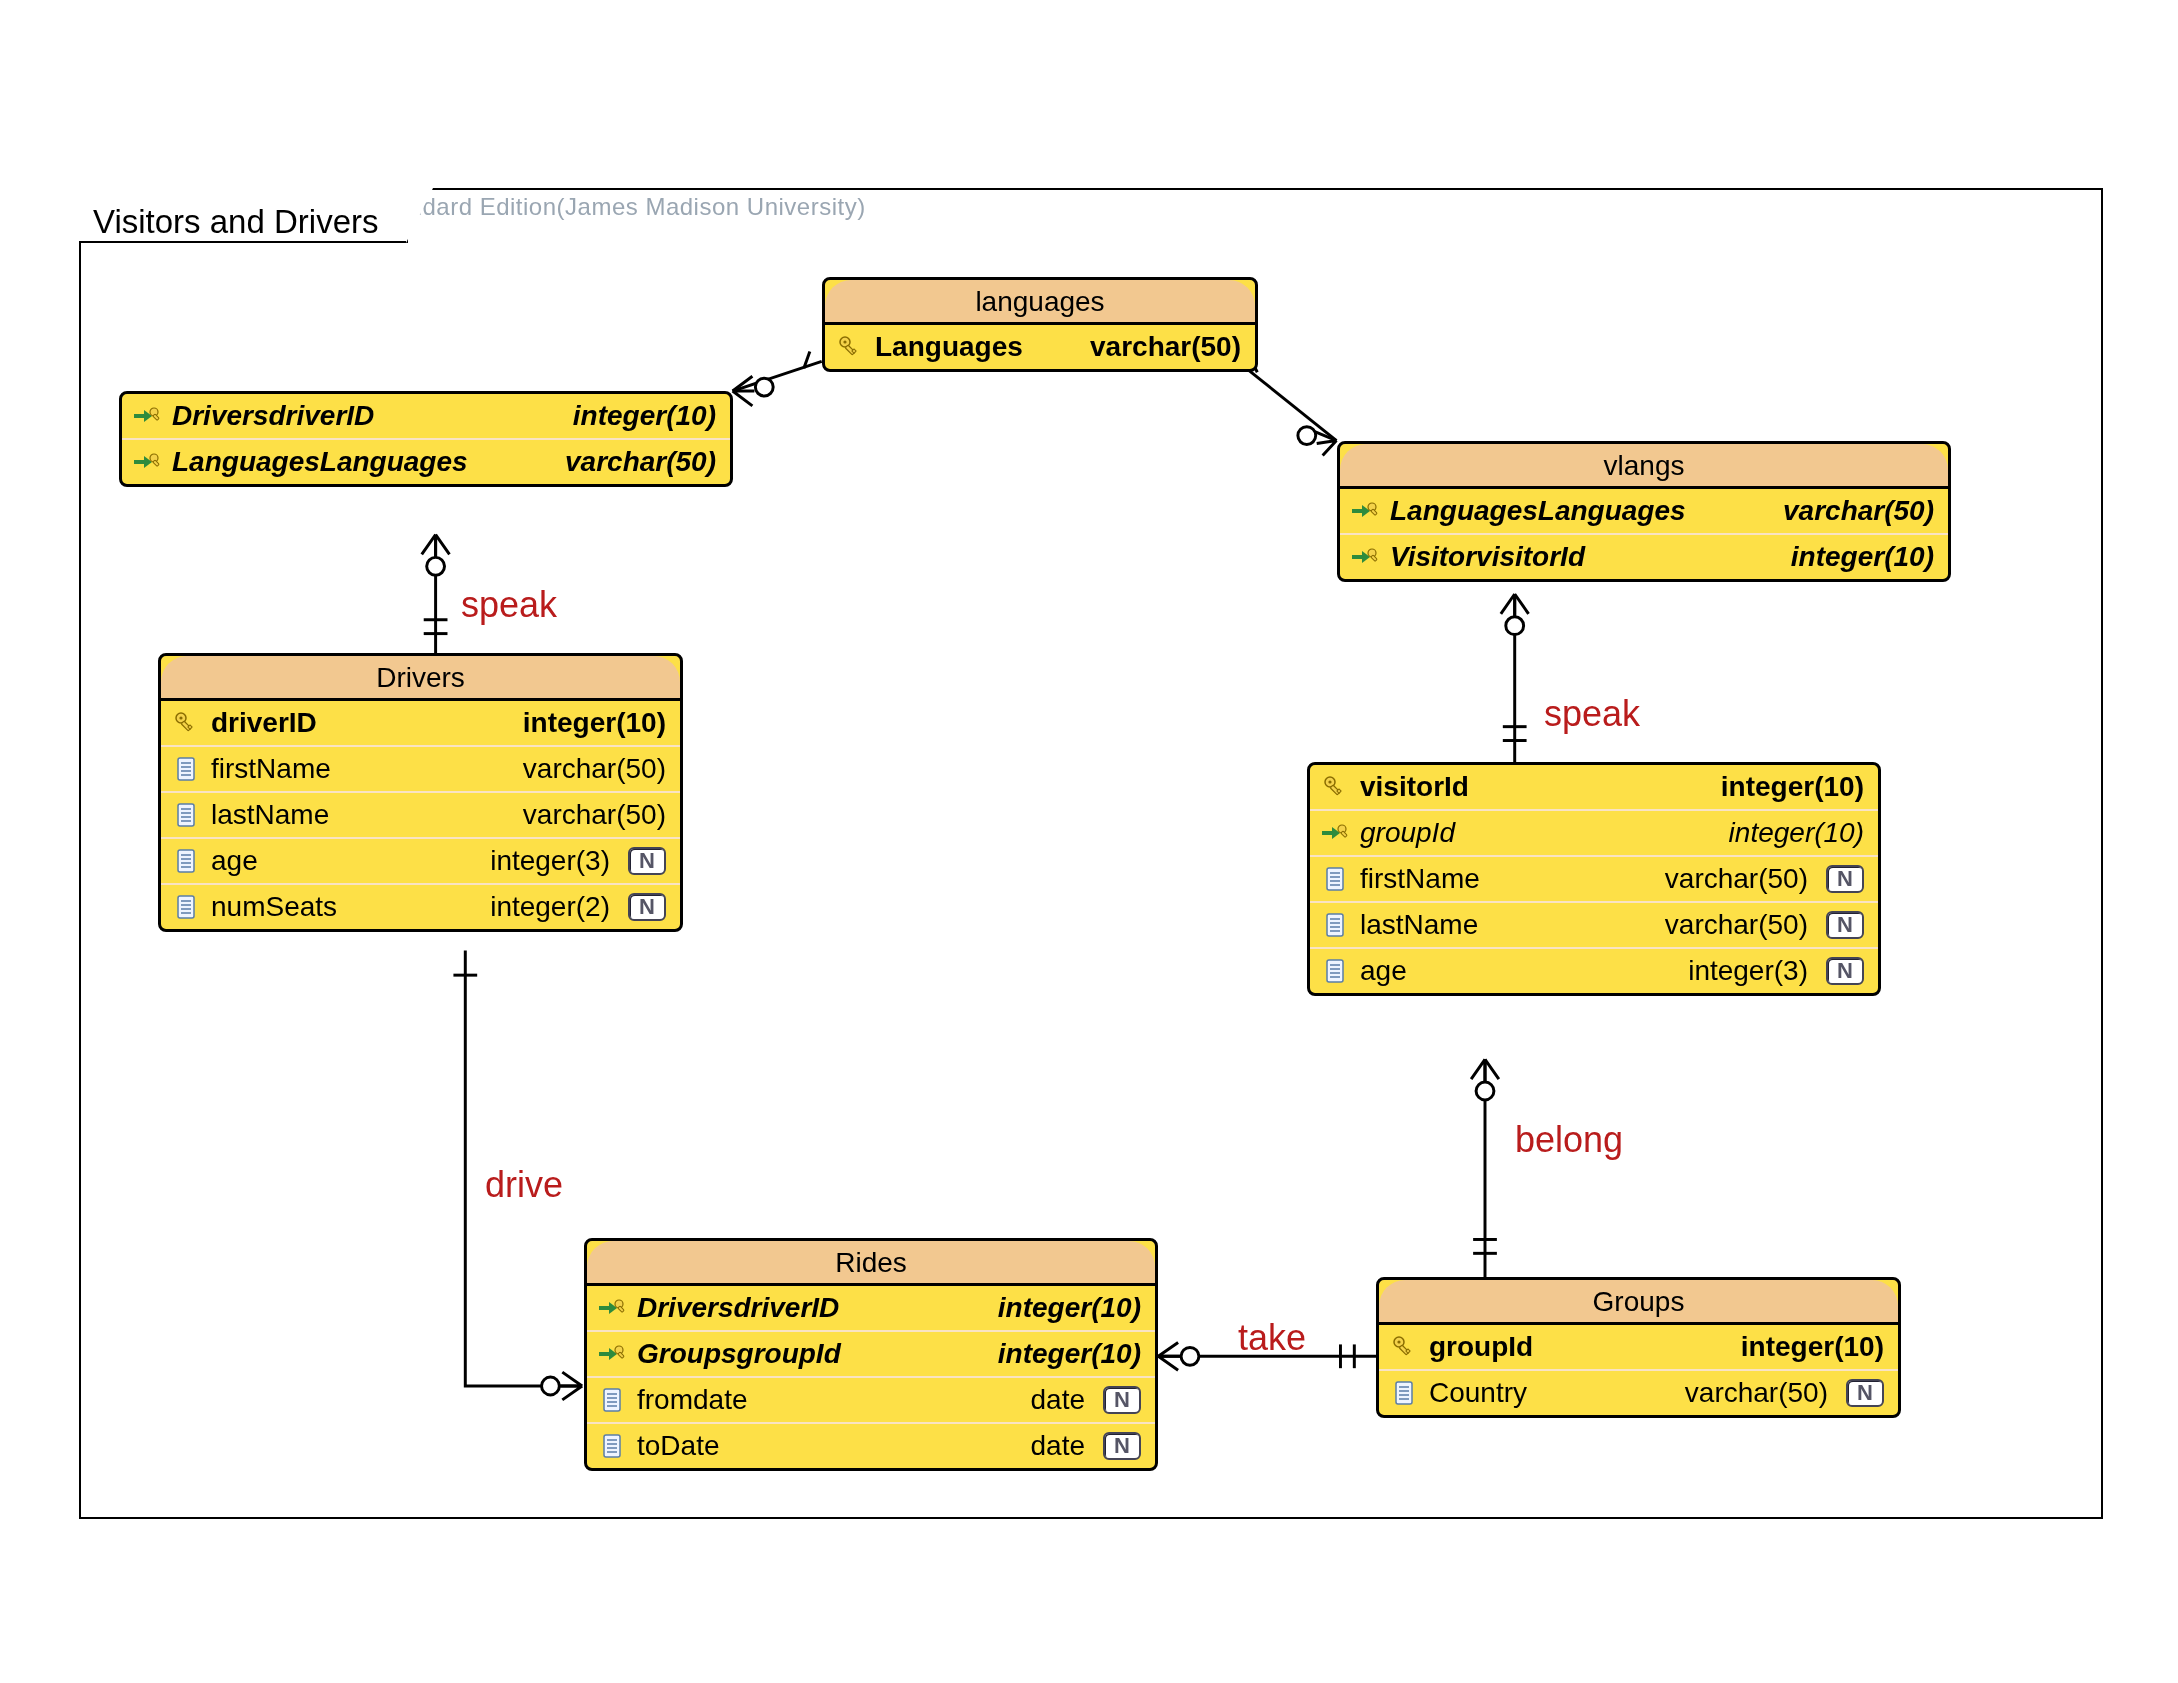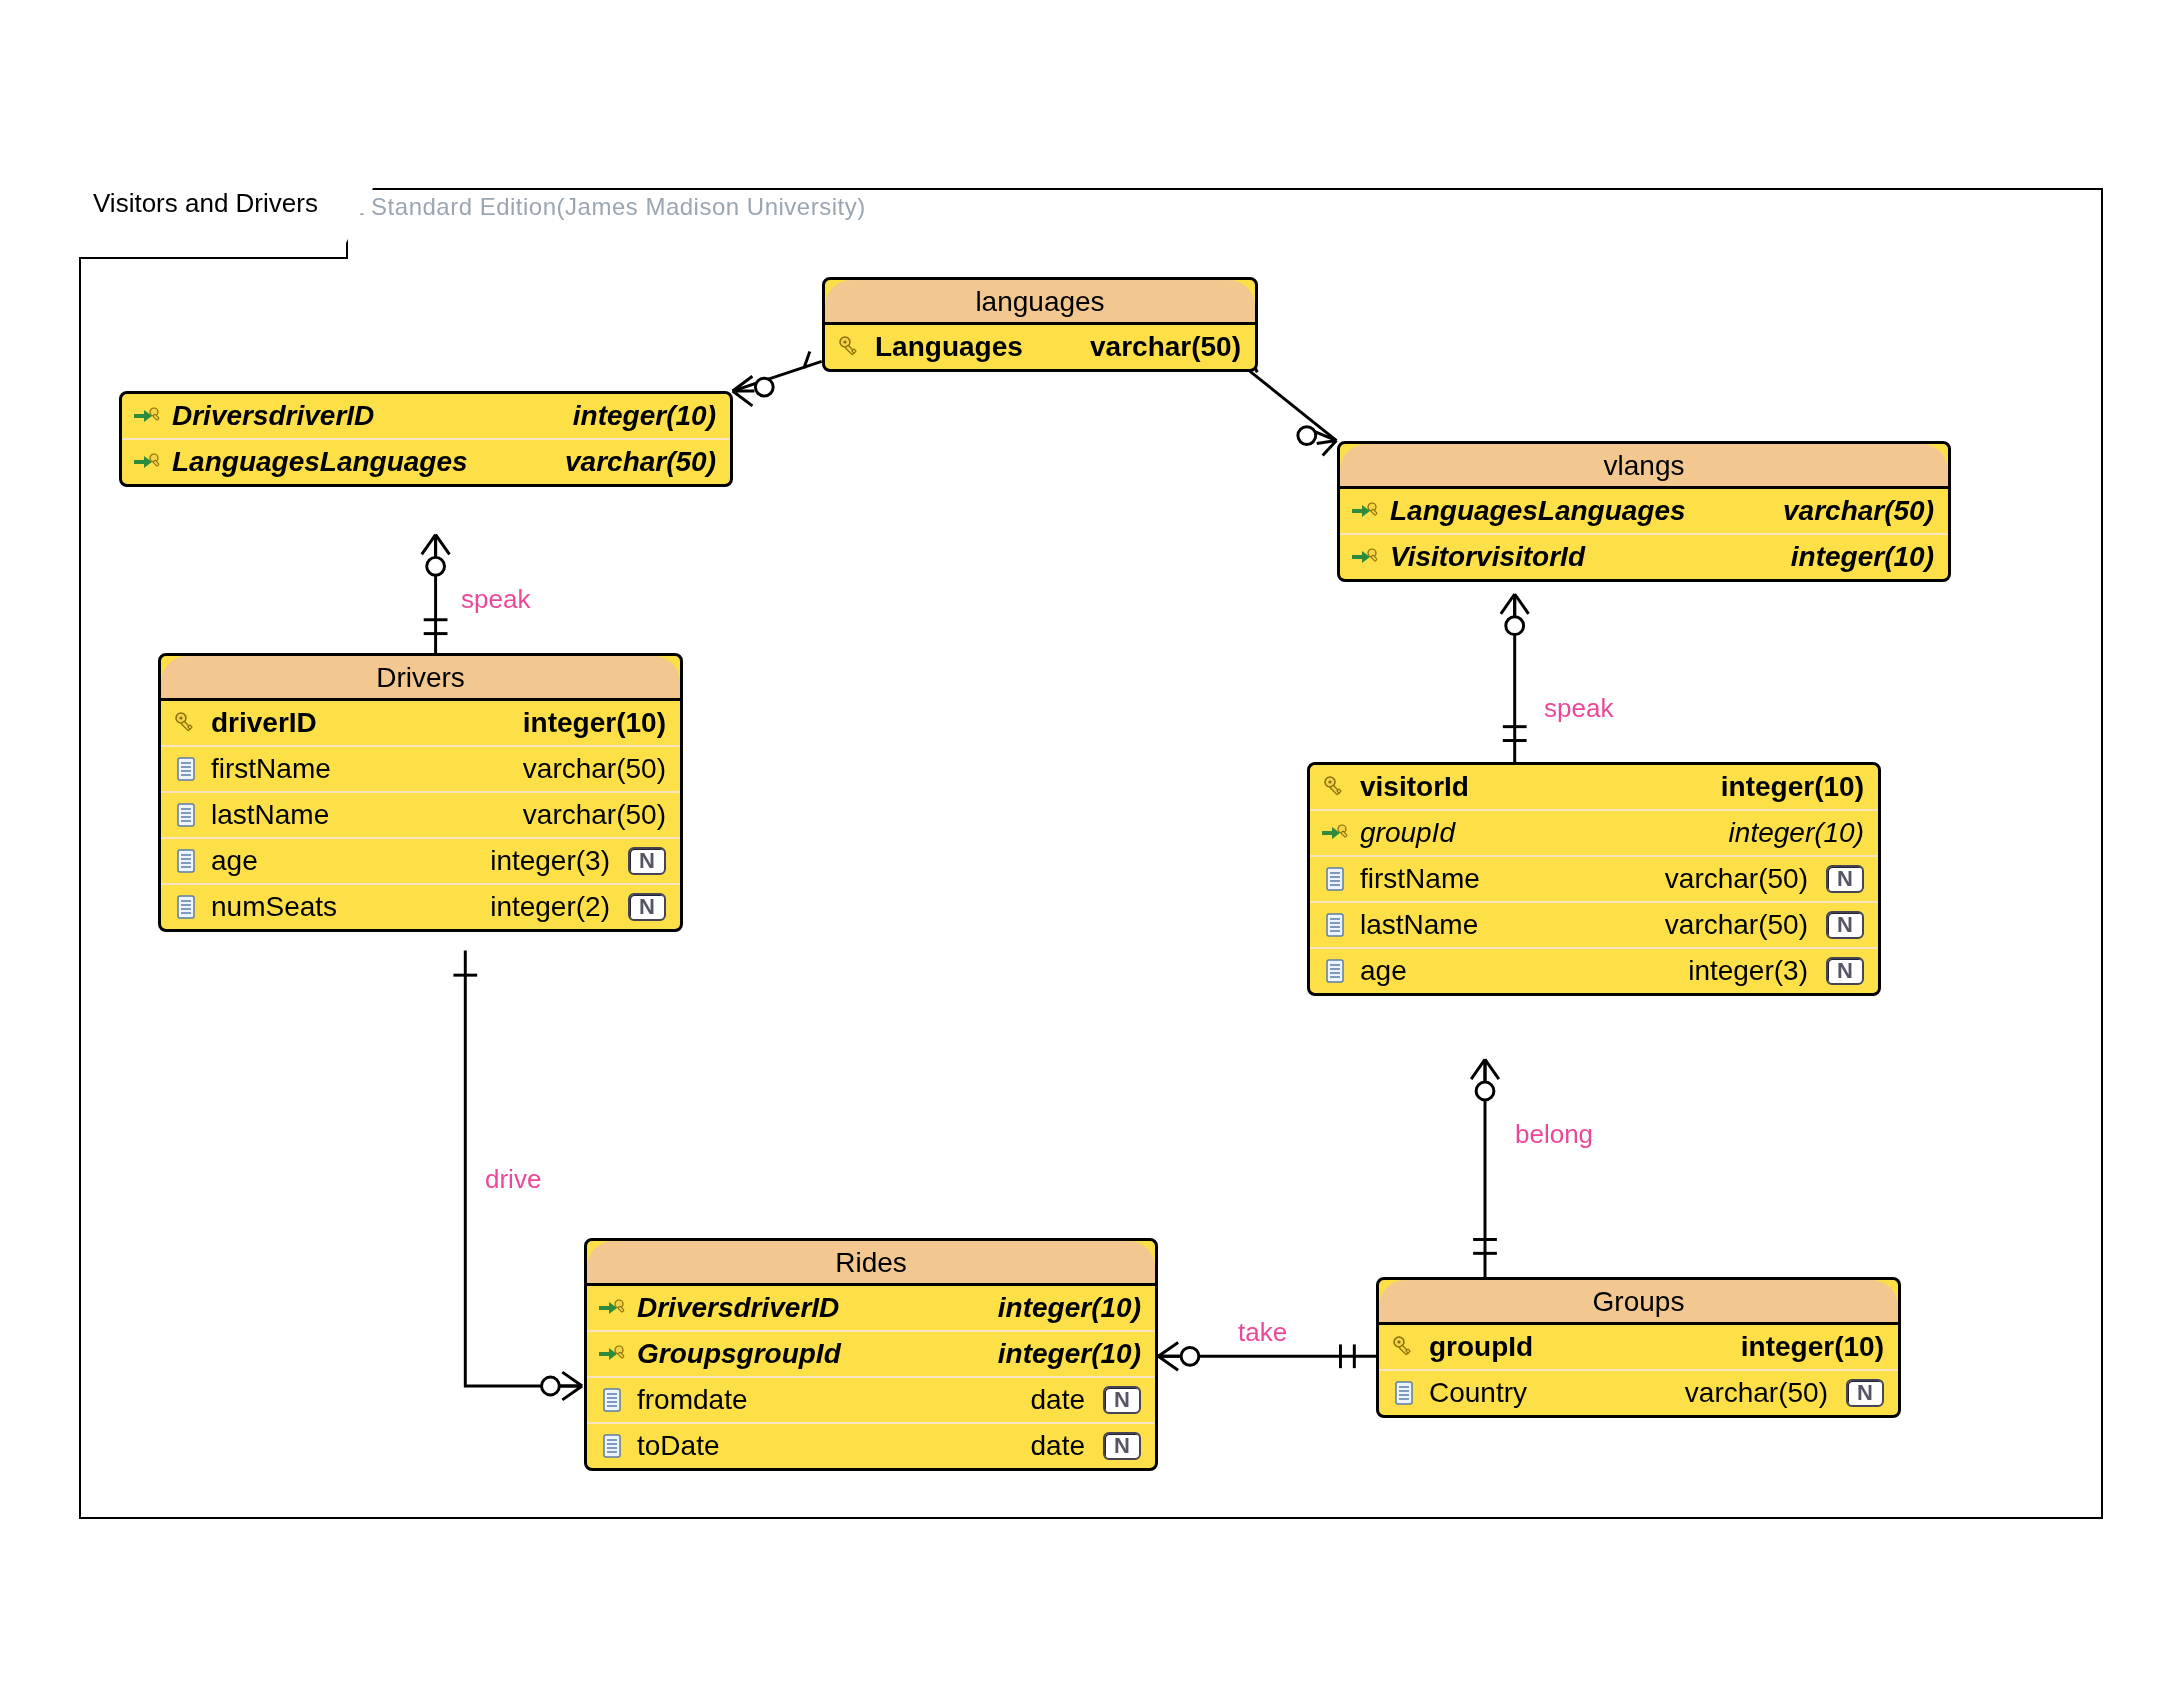--- a/index.html
+++ b/index.html
@@ -31,28 +31,28 @@
     top: 188px;
     width: 2020px;
     height: 1327px;
     border: 2px solid #000;
   }
   .frame-tab {
     position: absolute;
     left: 79px;
     top: 188px;
     height: 53px;
-    padding: 0 28px 16px 14px;
+    padding: 0 28px 0 14px;
     background: #fff;
     border: 2px solid #000;
     border-top: none;
     border-left: none;
     display: flex;
-    align-items: flex-start;
-    font-size: 26px;
+    align-items: flex-end;
+    font-size: 33px;
   }
   .frame-tab::after {
     content: "";
     position: absolute;
     right: -28px;
     top: -2px;
     width: 0; height: 0;
     border-top: 57px solid #fff;
     border-right: 28px solid transparent;
   }
@@ -118,22 +118,22 @@
     font-size: 22px;
     line-height: 24px;
     box-shadow: 1px 1px 0 #223 inset;
   }
   .bold { font-weight: 700; }
   .italic { font-style: italic; }
 
   
   .rel-label {
     position: absolute;
-    font-size: 26px;
-    color: #ec4899;
+    font-size: 36px;
+    color: #b91c1c;
     background: transparent;
   }
 
   svg.wires {
     position: absolute;
     left: 0; top: 0;
     width: 2178px;
     height: 1683px;
     pointer-events: none;
   }

